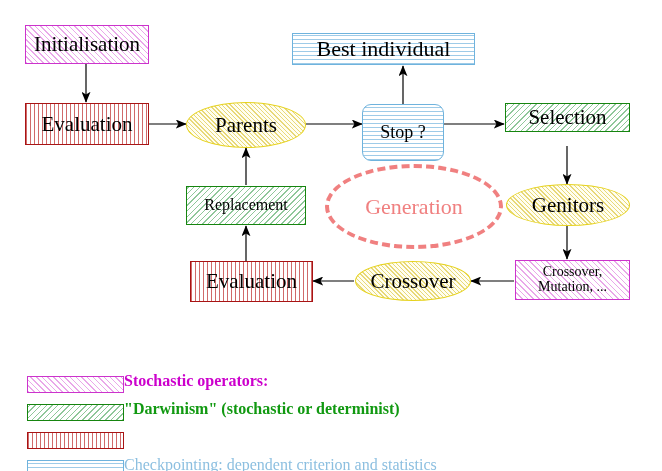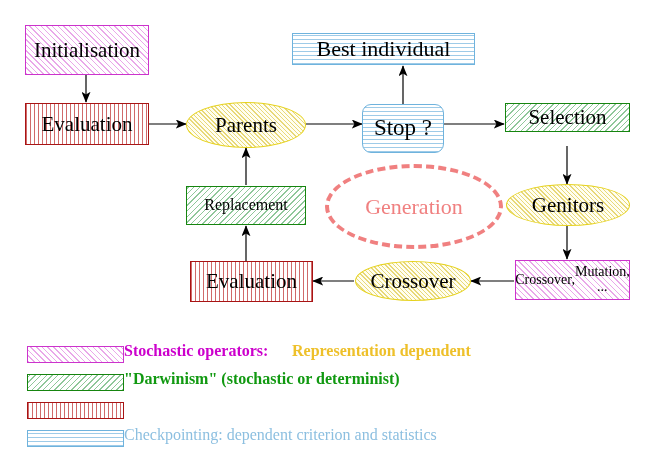--- a/index.html
+++ b/index.html
@@ -56,21 +56,21 @@
   .gen-ellipse{
     position:absolute;border-radius:50%;
     border:4px dashed #f08080;
     display:flex;align-items:center;justify-content:center;
     color:#f08080;background:transparent;
     font-family:"Liberation Serif", serif;
   }
 
   
   #legend{position:absolute;left:0;top:330px;width:662px;height:141px;}
-  .lg-row{position:absolute;left:0;width:662px;height:28px;}
+  .lg-row{position:absolute;left:0;width:662px;height:28px;margin-top:30px;}
   .lg-swatch{
     position:absolute;left:27px;width:97px;height:17px;box-sizing:border-box;
   }
   .lg-text{
     position:absolute;left:124px;top:-4px;white-space:nowrap;
     font-family:"Liberation Serif", serif;font-weight:bold;font-size:16px;
   }
   .lg-text.thin{font-weight:normal;}
   .t-magenta{color:#cc00cc;}
   .t-gold{color:#eec02a;}
@@ -106,49 +106,49 @@
     <line x1="514" y1="281" x2="471" y2="281"></line>
 
     <line x1="354" y1="281" x2="313" y2="281"></line>
 
     <line x1="246" y1="261" x2="246" y2="226"></line>
 
     <line x1="246" y1="185" x2="246" y2="148"></line>
   </g>
 </svg>
 
-<div class="node hatch-magenta" style="left:25px;top:25px;width:124px;height:50px;font-size:21px;">
+<div class="node hatch-magenta" style="left:25px;top:25px;width:124px;height:39px;font-size:21px;">
   <span class="lbl">Initialisation</span>
 </div>
 
 <div class="node hatch-red" style="left:25px;top:103px;width:124px;height:42px;font-size:21px;">
   <span class="lbl">Evaluation</span>
 </div>
 
 <div class="node hatch-yellow ellipse" style="left:186px;top:102px;width:120px;height:46px;font-size:21px;">
   <span class="lbl">Parents</span>
 </div>
 
 <div class="node hatch-blue" style="left:292px;top:33px;width:183px;height:32px;font-size:22px;">
   <span class="lbl">Best individual</span>
 </div>
 
-<div class="node hatch-blue rounded" style="left:362px;top:104px;width:82px;height:49px;font-size:23px;">
+<div class="node hatch-blue rounded" style="left:362px;top:104px;width:82px;height:57px;font-size:18px;">
   <span class="lbl">Stop ?</span>
 </div>
 
 <div class="node hatch-green" style="left:505px;top:103px;width:125px;height:29px;font-size:21px;">
   <span class="lbl">Selection</span>
 </div>
 
 <div class="node hatch-yellow ellipse" style="left:506px;top:184px;width:124px;height:42px;font-size:21px;">
   <span class="lbl">Genitors</span>
 </div>
 
-<div class="node hatch-magenta" style="left:515px;top:260px;width:115px;height:40px;font-size:14px;">
+<div class="node hatch-magenta" style="left:515px;top:260px;width:115px;height:40px;font-size:14px;flex-direction:column;">
   <span class="lbl">Crossover,</span>
   <span class="lbl">Mutation, ...</span>
 </div>
 
 <div class="node hatch-yellow ellipse" style="left:355px;top:261px;width:116px;height:40px;font-size:21px;">
   <span class="lbl">Crossover</span>
 </div>
 
 <div class="node hatch-red" style="left:190px;top:261px;width:123px;height:41px;font-size:21px;">
   <span class="lbl">Evaluation</span>
@@ -160,21 +160,20 @@
 
 <div class="gen-ellipse" style="left:325px;top:164px;width:170px;height:77px;font-size:22px;">
   <span>Generation</span>
 </div>
 
 <div id="legend">
 
   <div class="lg-row" style="top:16px;">
     <div class="lg-swatch hatch-magenta"></div>
     <div class="lg-text t-magenta">Stochastic operators:</div>
-    <div class="lg-text t-gold" style="left:292px;">Representation dependent</div>
   </div>
 
   <div class="lg-row" style="top:44px;">
     <div class="lg-swatch hatch-green"></div>
     <div class="lg-text t-green">"Darwinism" (stochastic or determinist)</div>
   </div>
 
   <div class="lg-row" style="top:72px;">
     <div class="lg-swatch hatch-red"></div>
   </div>

